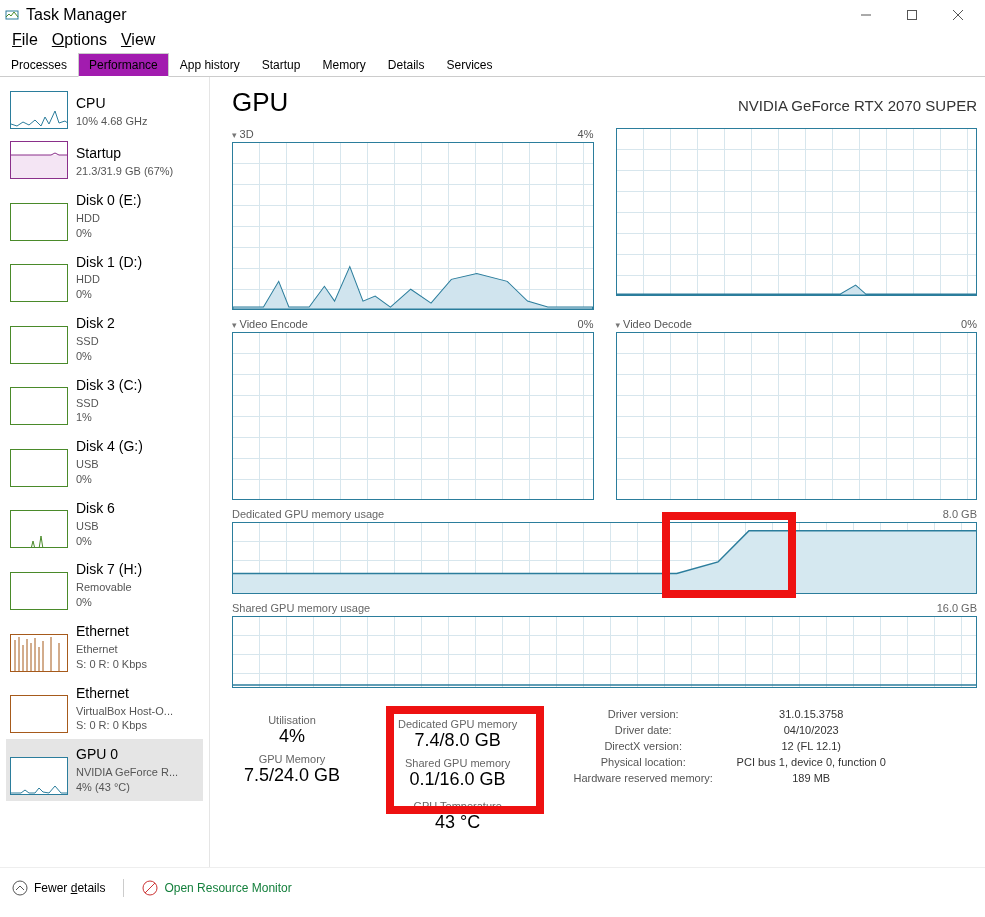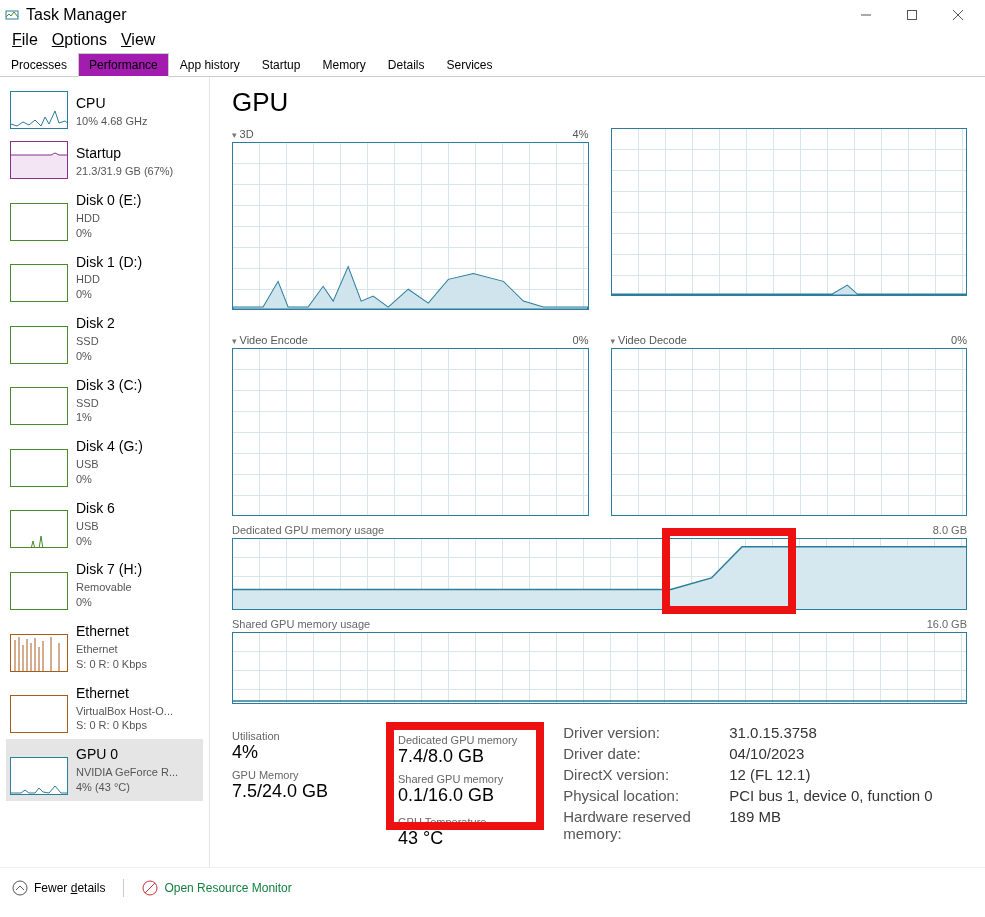--- a/index.html
+++ b/index.html
@@ -16,21 +16,21 @@
 .tabbar .tab { padding: 4px 10px; font-size: 12px; border: 1px solid transparent; border-bottom: none; }
 .tabbar .tab.active { border: 1px solid #ccc; border-bottom: 1px solid #fff; margin-bottom: -1px; background: #a21caf; }
 .content { display: flex; height: 790px; }
 .sidebar { width: 210px; overflow-y: auto; padding: 8px 6px; border-right: 1px solid #e5e5e5; }
 .side-item { display: flex; gap: 8px; padding: 6px 4px; align-items: flex-end; }
 .side-item.selected { background: #e5e5e5; }
 .thumb { width: 58px; height: 38px; border: 1px solid; position: relative; overflow: hidden; flex-shrink: 0; }
 .thumb-label { font-size: 12px; line-height: 1.35; overflow: hidden; }
 .thumb-label .name { font-size: 14px; margin-bottom: 1px; }
 .thumb-label .sub { font-size: 11px; color: #555; }
-.main { flex: 1; padding: 10px 18px 10px 22px; }
+.main { flex: 1; padding: 10px 8px 10px 22px; text-align: center; }
 .main-header { display: flex; justify-content: space-between; align-items: baseline; margin-bottom: 10px; }
 .main-header h1 { font-size: 26px; font-weight: 400; }
 .main-header .gpu-name { font-size: 15px; color: #333; }
 .chart-grid-top { display: flex; gap: 22px; }
 .chart-box { flex: 1; }
 .chart-head { display: flex; justify-content: space-between; font-size: 11px; color: #555; margin-bottom: 2px; }
 .chart-head .left::before { content: "▾"; font-size: 9px; margin-right: 3px; color: #777; }
 .chart-area { border: 1px solid #2b7d9c; height: 168px; position: relative; background:
   repeating-linear-gradient(to right, transparent 0 26px, #d7e6ed 26px 27px),
   repeating-linear-gradient(to bottom, transparent 0 20px, #d7e6ed 20px 21px);
@@ -38,21 +38,21 @@
 .chart-area.short { height: 72px; background:
   repeating-linear-gradient(to right, transparent 0 26px, #d7e6ed 26px 27px),
   repeating-linear-gradient(to bottom, transparent 0 18px, #d7e6ed 18px 19px);
 }
 .chart-row { margin-top: 8px; }
 .chart-row-head { display: flex; justify-content: space-between; font-size: 11px; color: #666; margin-bottom: 2px; }
 .stats { display: flex; gap: 40px; margin-top: 20px; }
 .stats-col { min-width: 120px; }
 .stats-col .label { font-size: 11px; color: #666; margin-top: 6px; }
 .stats-col .val { font-size: 18px; }
-.details-grid { display: grid; grid-template-columns: 160px auto; column-gap: 6px; row-gap: 4px; font-size: 15px; color: #555; }
+.details-grid { display: grid; grid-template-columns: 160px auto; column-gap: 6px; row-gap: 4px; font-size: 11px; color: #555; }
 .details-grid .v { color: #333; }
 .highlight1 { position: absolute; border: 8px solid #e11; pointer-events: none; }
 .footer { height: 40px; display: flex; align-items: center; padding-left: 12px; gap: 18px; border-top: 1px solid #eee; }
 .footer .fd { display: flex; align-items: center; gap: 6px; font-size: 12px; }
 .footer .orm { color: #15803d; font-size: 12px; display: flex; align-items: center; gap: 6px; }
 svg { display: block; }
 </style>
 </head>
 <body>
 
@@ -227,20 +227,21 @@
           <div class="name">GPU 0</div>
           <div class="sub">NVIDIA GeForce R...</div>
           <div class="sub">4%  (43 °C)</div>
         </div>
     </div>
   </div>
 
   <div class="main">
     <div class="main-header">
       <h1>GPU</h1>
+      <div class="gpu-name">NVIDIA GeForce RTX 2070 SUPER</div>
     </div>
 
     <div class="chart-grid-top">
       <div class="chart-box">
         <div class="chart-head">
             <span class="left">3D</span>
             <span>4%</span>
           </div>
         <div class="chart-area">
           <svg width="100%" height="100%" viewBox="0 0 354 168" preserveAspectRatio="none">
@@ -250,21 +251,21 @@
       </div>
       <div class="chart-box">
         <div class="chart-area">
           <svg width="100%" height="100%" viewBox="0 0 354 168" preserveAspectRatio="none">
             <path d="M0,167 L220,167 L235,158 L245,167 L354,167 L354,168 L0,168 Z" fill="#d0e4ee" stroke="#2b7d9c" stroke-width="1"></path>
           </svg>
         </div>
       </div>
     </div>
 
-    <div class="chart-grid-top" style="margin-top:24px">
+    <div class="chart-grid-top" style="margin-top:8px">
       <div class="chart-box">
         <div class="chart-head">
             <span class="left">Video Encode</span>
             <span>0%</span>
           </div>
         <div class="chart-area"></div>
       </div>
       <div class="chart-box">
         <div class="chart-head">
             <span class="left">Video Decode</span>

